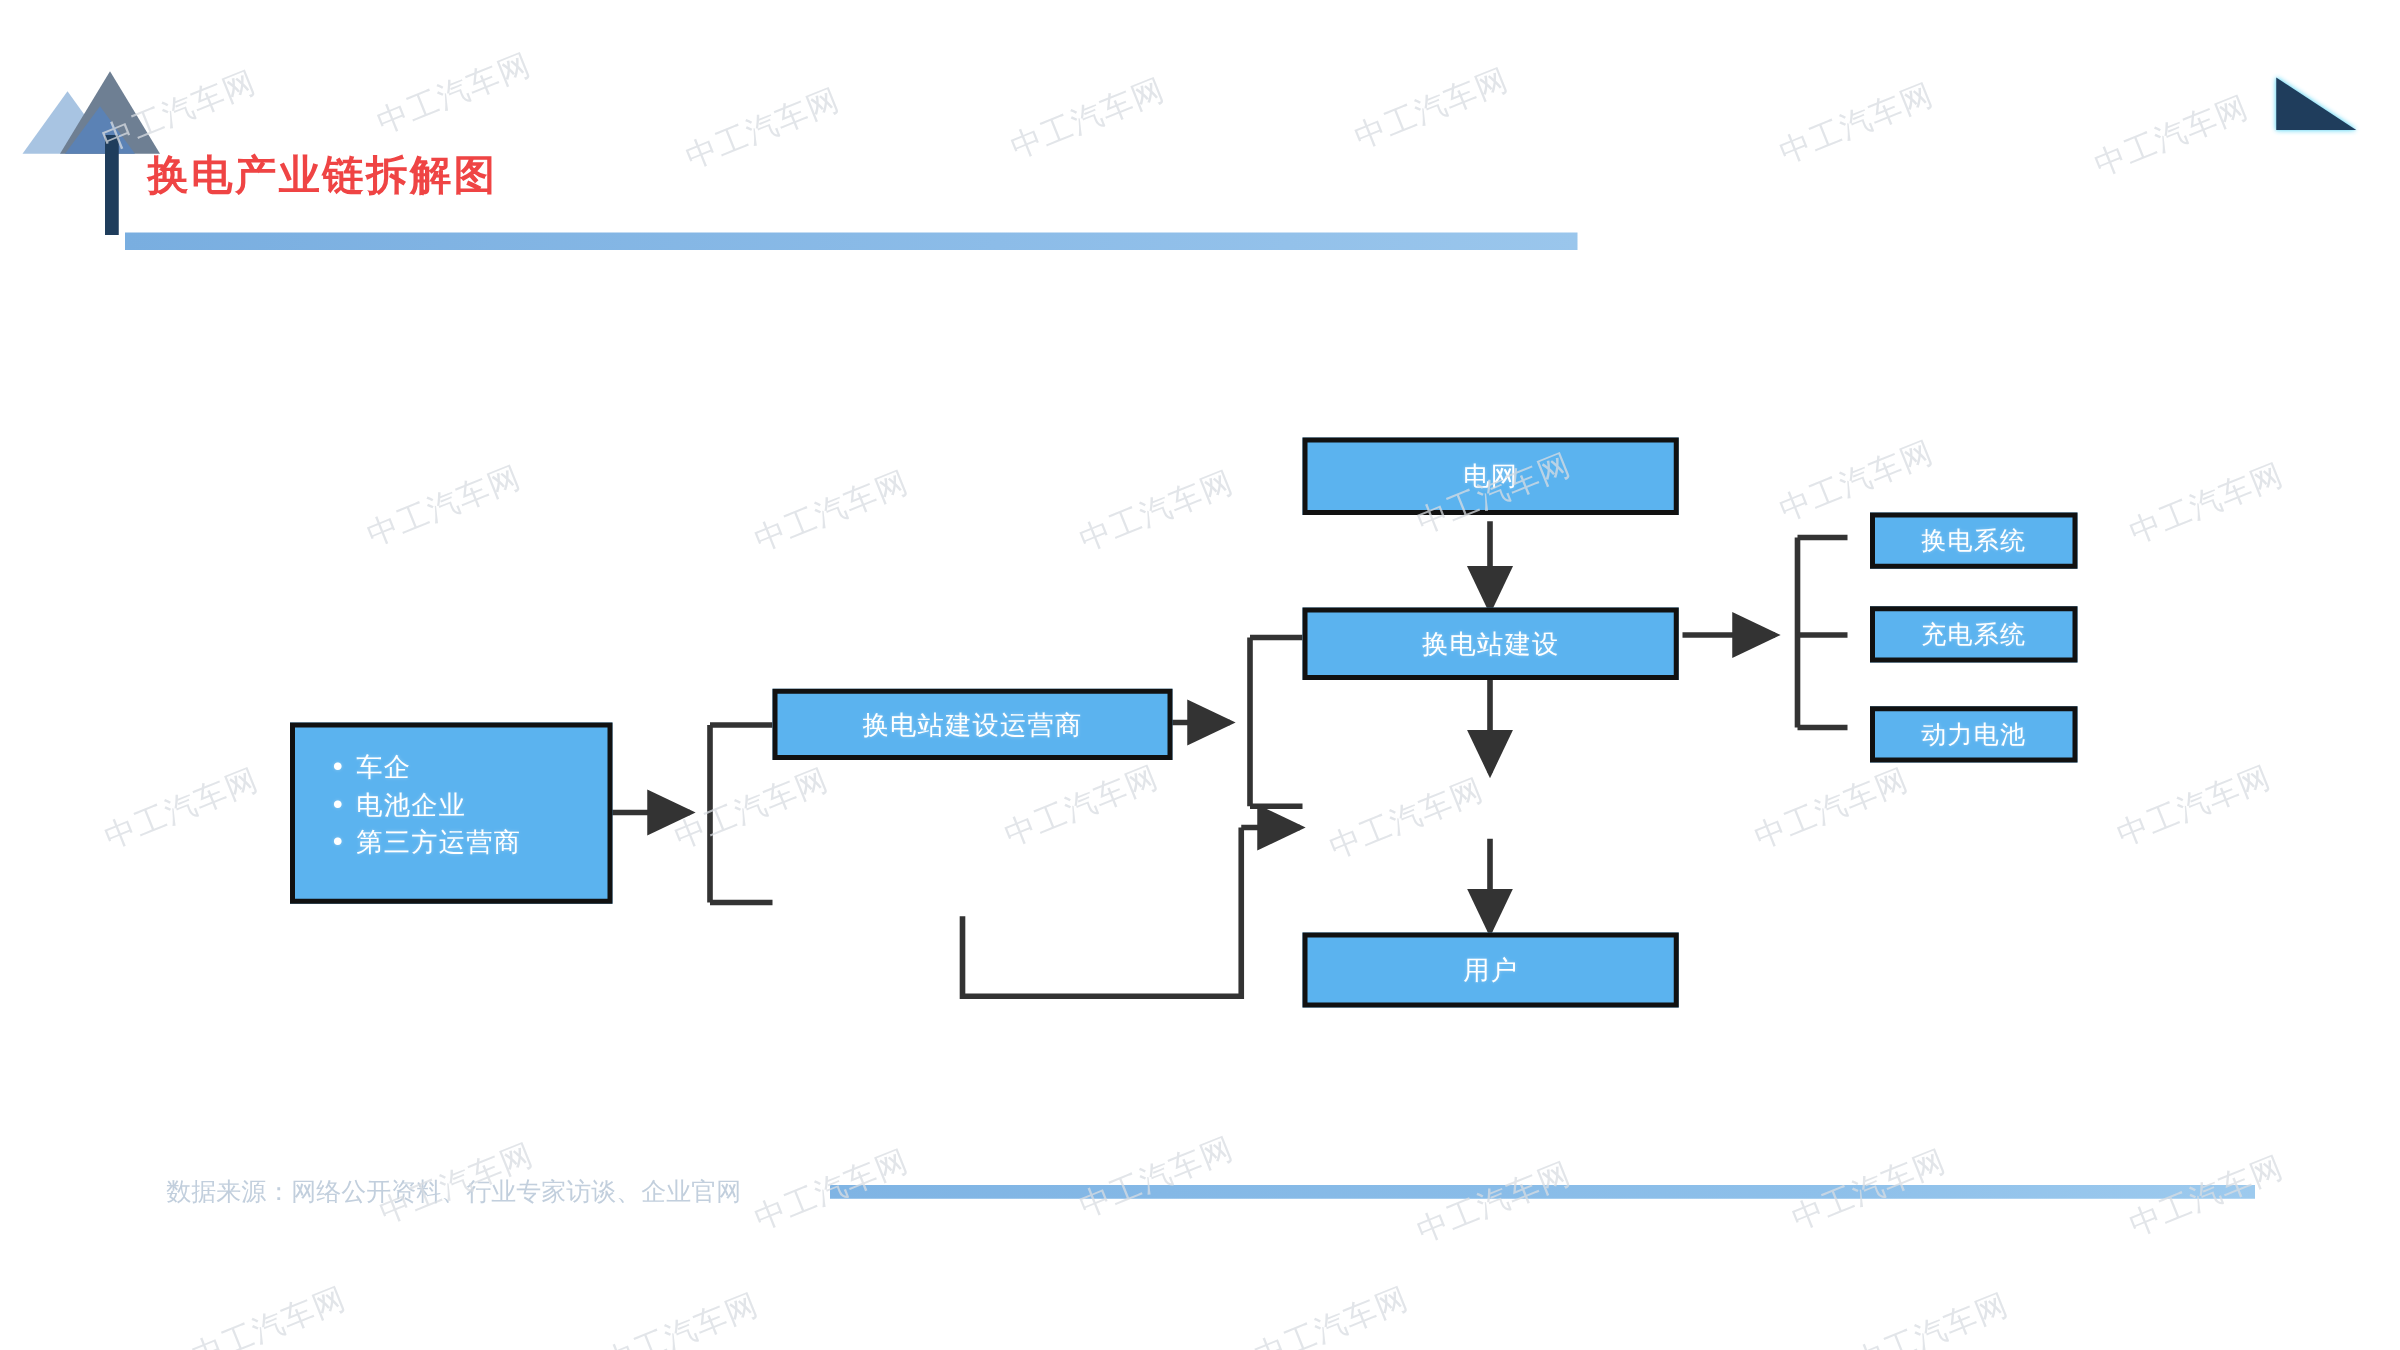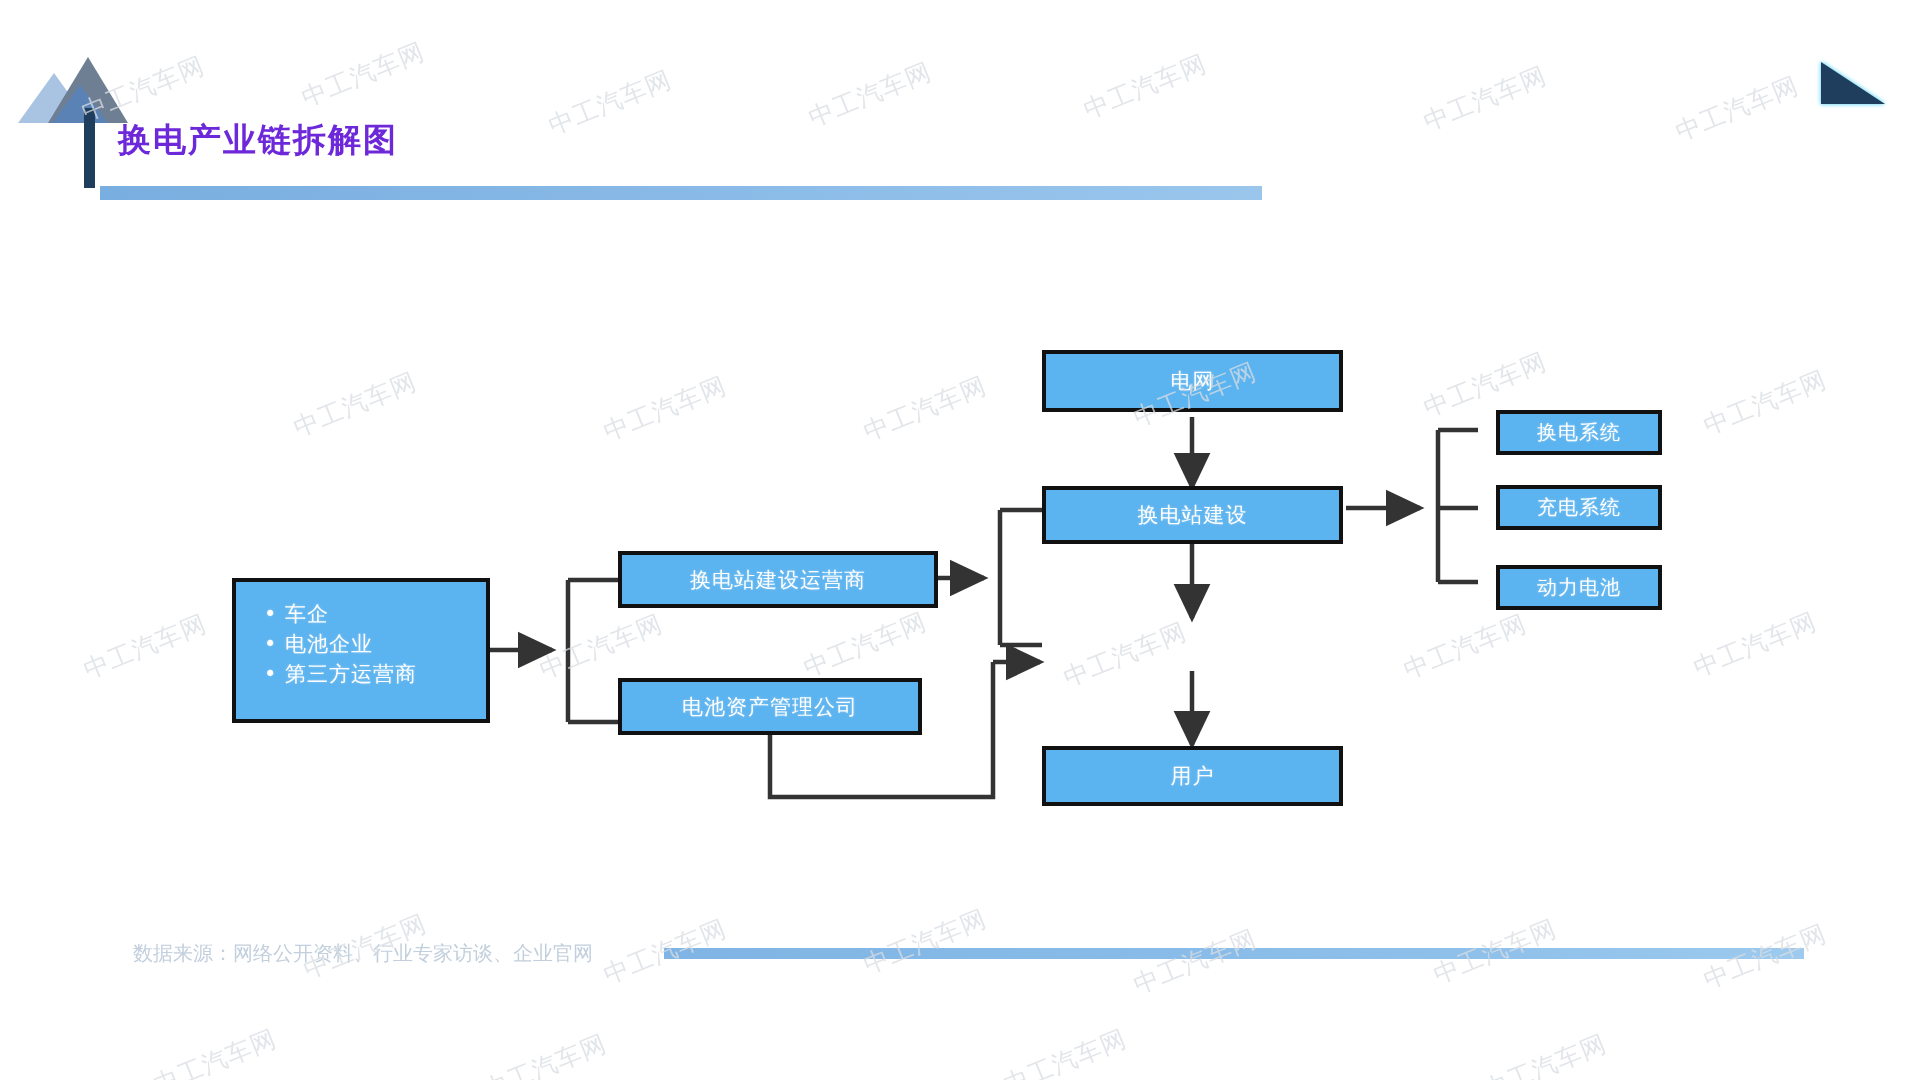--- a/index.html
+++ b/index.html
@@ -39,21 +39,21 @@
     border-bottom:66px solid #6e7f93;
   }
   .tri-mid{
     position:absolute;left:42px;top:40px;width:0;height:0;
     border-left:28px solid transparent;border-right:28px solid transparent;
     border-bottom:38px solid #5b82b5;
   }
   .title-bar{position:absolute;left:84px;top:108px;width:11px;height:80px;background:#1f3d5c;}
   .page-title{
     position:absolute;left:118px;top:118px;
-    font-size:33px;font-weight:bold;color:#6d28d9;letter-spacing:2px;
+    font-size:33px;font-weight:bold;color:#ef4444;letter-spacing:2px;
     font-family:"DejaVu Sans","Liberation Sans",sans-serif;
   }
   .header-rule{
     position:absolute;left:100px;top:186px;width:1162px;height:14px;
     background:linear-gradient(90deg,#79aee0 0%,#8cbce8 60%,#9ac6ec 100%);
   }
   .corner-tri{
     position:absolute;right:35px;top:62px;width:0;height:0;
     border-left:0 solid transparent;border-right:64px solid transparent;
     border-bottom:42px solid #1f3d5c;
@@ -177,21 +177,20 @@
   <div class="diagram">
 
     <div class="node bullets" style="left:232px;top:578px;width:258px;height:145px;">
       <div class="bl">车企</div>
       <div class="bl">电池企业</div>
       <div class="bl">第三方运营商</div>
     </div>
 
     <div class="node" style="left:618px;top:551px;width:320px;height:57px;">换电站建设运营商</div>
 
-    <div class="node" style="left:618px;top:678px;width:304px;height:57px;">电池资产管理公司</div>
 
     <div class="node" style="left:1042px;top:350px;width:301px;height:62px;">电网</div>
 
     <div class="node" style="left:1042px;top:486px;width:301px;height:58px;">换电站建设</div>
 
 
     <div class="node" style="left:1042px;top:746px;width:301px;height:60px;">用户</div>
 
     <div class="node" style="left:1496px;top:410px;width:166px;height:45px;font-size:20px;text-align:right;">换电系统</div>
 

